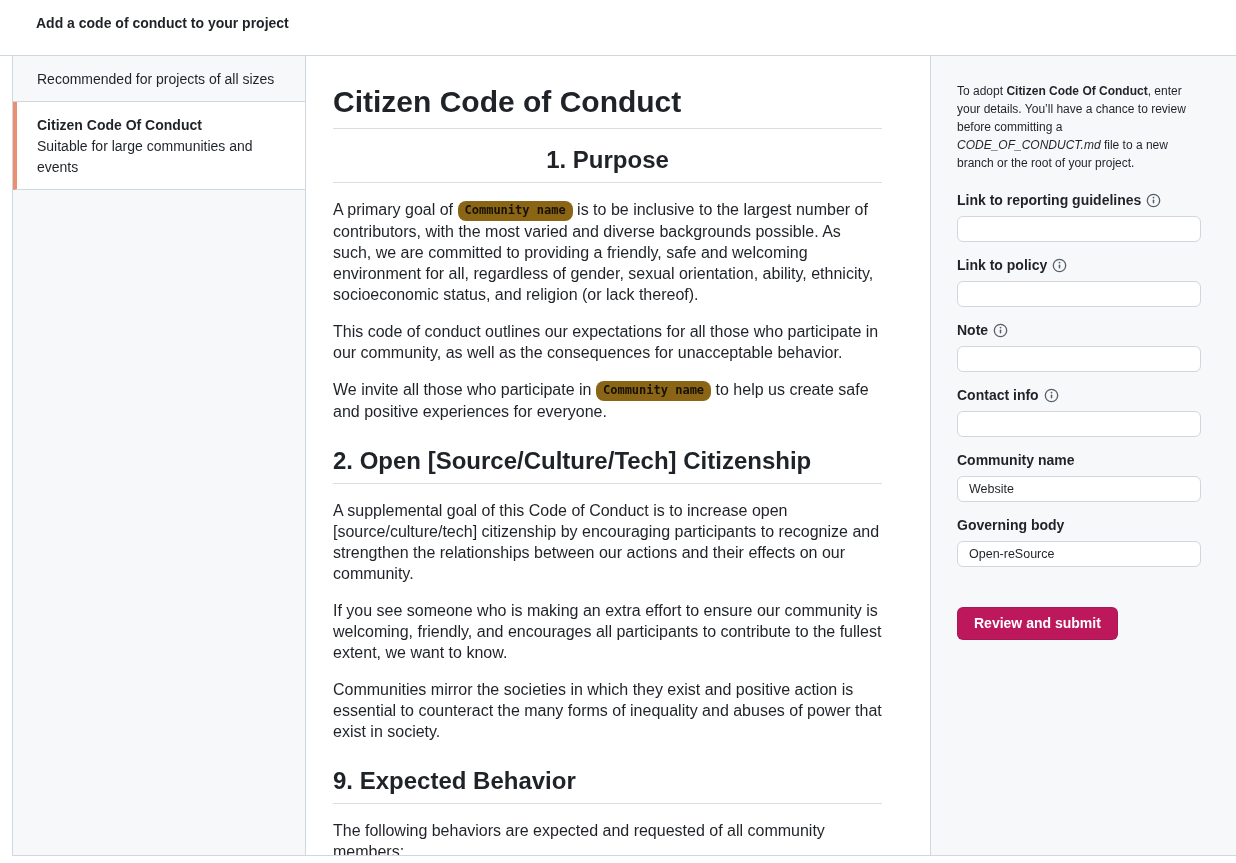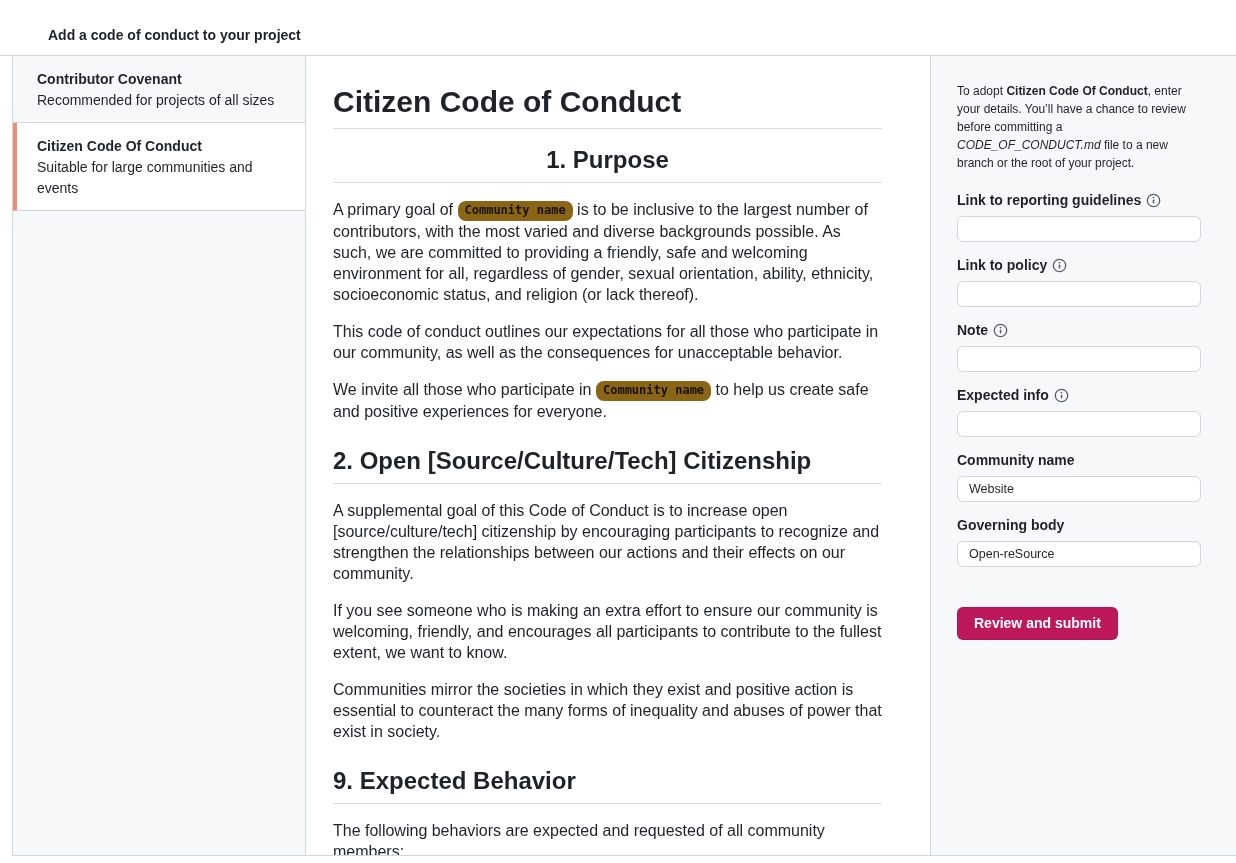--- a/index.html
+++ b/index.html
@@ -11,21 +11,21 @@
     color: #1f2328;
     overflow: hidden;
   }
   
   .page-header {
     height: 56px;
     padding: 13px 0 0 36px;
     border-bottom: 1px solid #d0d7de;
   }
   .page-header h1 {
-    margin: 12px; font-size: 14px; font-weight: 700; line-height: 20px; color: #1f2328;
+    margin: 0; font-size: 14px; font-weight: 700; line-height: 20px; color: #1f2328;
   }
   
   .layout {
     display: flex;
     margin-left: 12px;
     height: 800px;
     border-left: 1px solid #d0d7de;
     border-bottom: 1px solid #d0d7de;
   }
   
@@ -126,21 +126,20 @@
 <body>
 
 <header class="page-header">
   <h1>Add a code of conduct to your project</h1>
 </header>
 
 <div class="layout">
 
   <nav class="coc-list">
     <div class="coc-item">
-      <div class="coc-item-title">Contributor Covenant</div>
       <div class="coc-item-desc">Recommended for projects of all sizes</div>
     </div>
     <div class="coc-item selected">
       <div class="coc-item-title">Citizen Code Of Conduct</div>
       <div class="coc-item-desc">Suitable for large communities and events</div>
     </div>
   </nav>
 
   <section class="preview markdown">
     <h2>Citizen Code of Conduct</h2>
@@ -200,21 +199,21 @@
               <circle cx="8" cy="4.9" r="0.95" fill="#57606a"></circle>
               <rect x="7.2" y="6.8" width="1.6" height="4.4" rx="0.8" fill="#57606a"></rect>
             </svg>
         </span>
       </label>
       <input type="text" class="text-input" value="" style="">
     </div>
 
     <div class="field">
       <label class="field-label">
-        <span>Expected info</span>
+        <span>Contact info</span>
         <span class="info-icon">
           <svg width="15" height="15" viewBox="0 0 16 16">
               <circle cx="8" cy="8" r="6.6" fill="none" stroke="#57606a" stroke-width="1.4"></circle>
               <circle cx="8" cy="4.9" r="0.95" fill="#57606a"></circle>
               <rect x="7.2" y="6.8" width="1.6" height="4.4" rx="0.8" fill="#57606a"></rect>
             </svg>
         </span>
       </label>
       <input type="text" class="text-input" value="" style="">
     </div>

